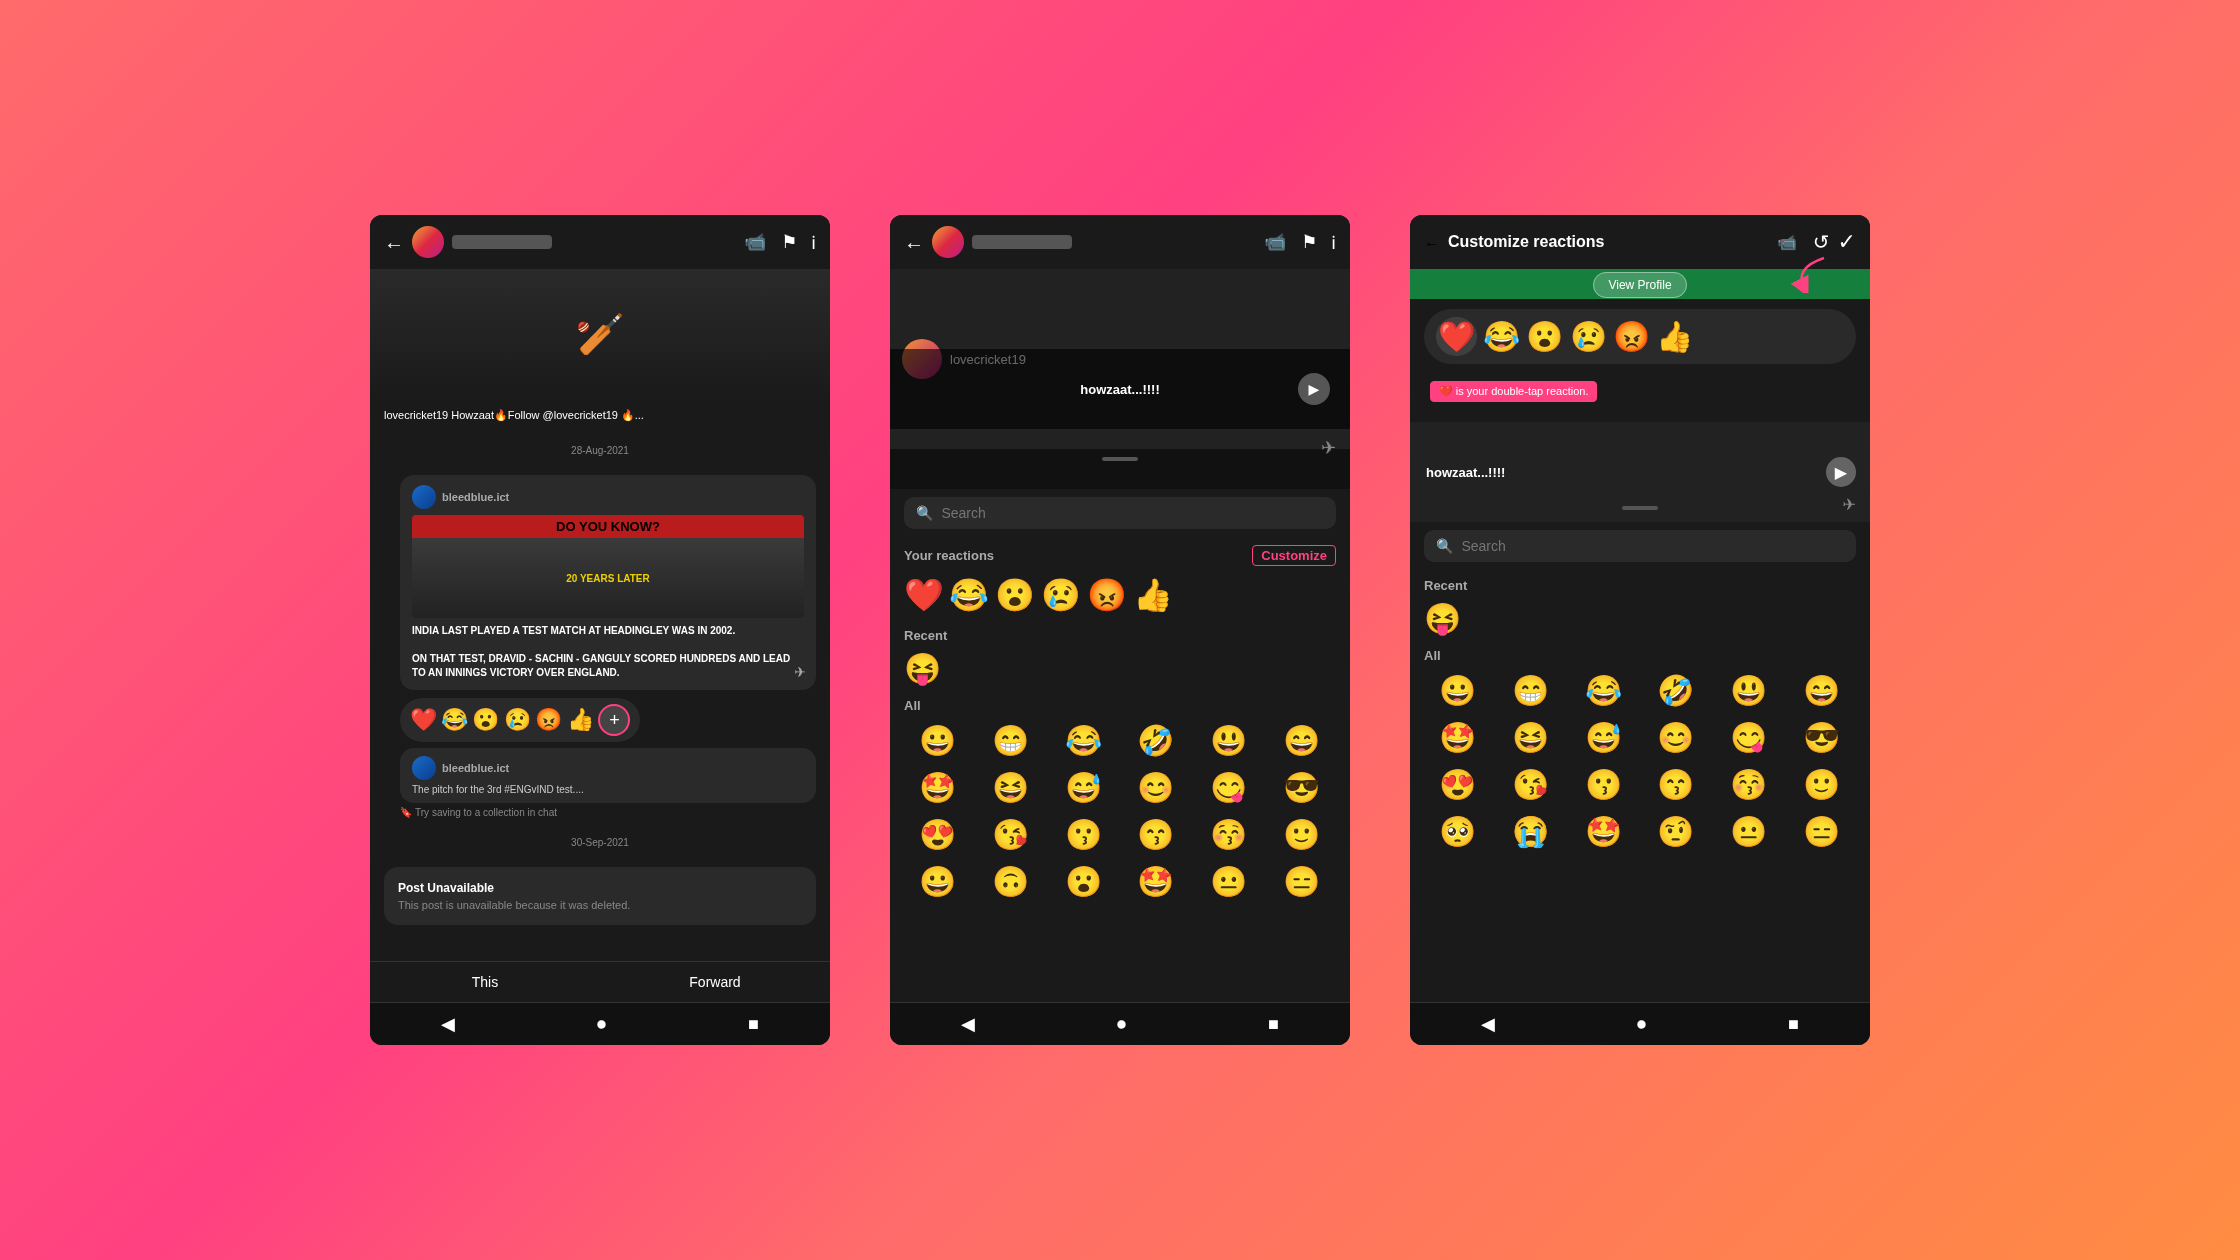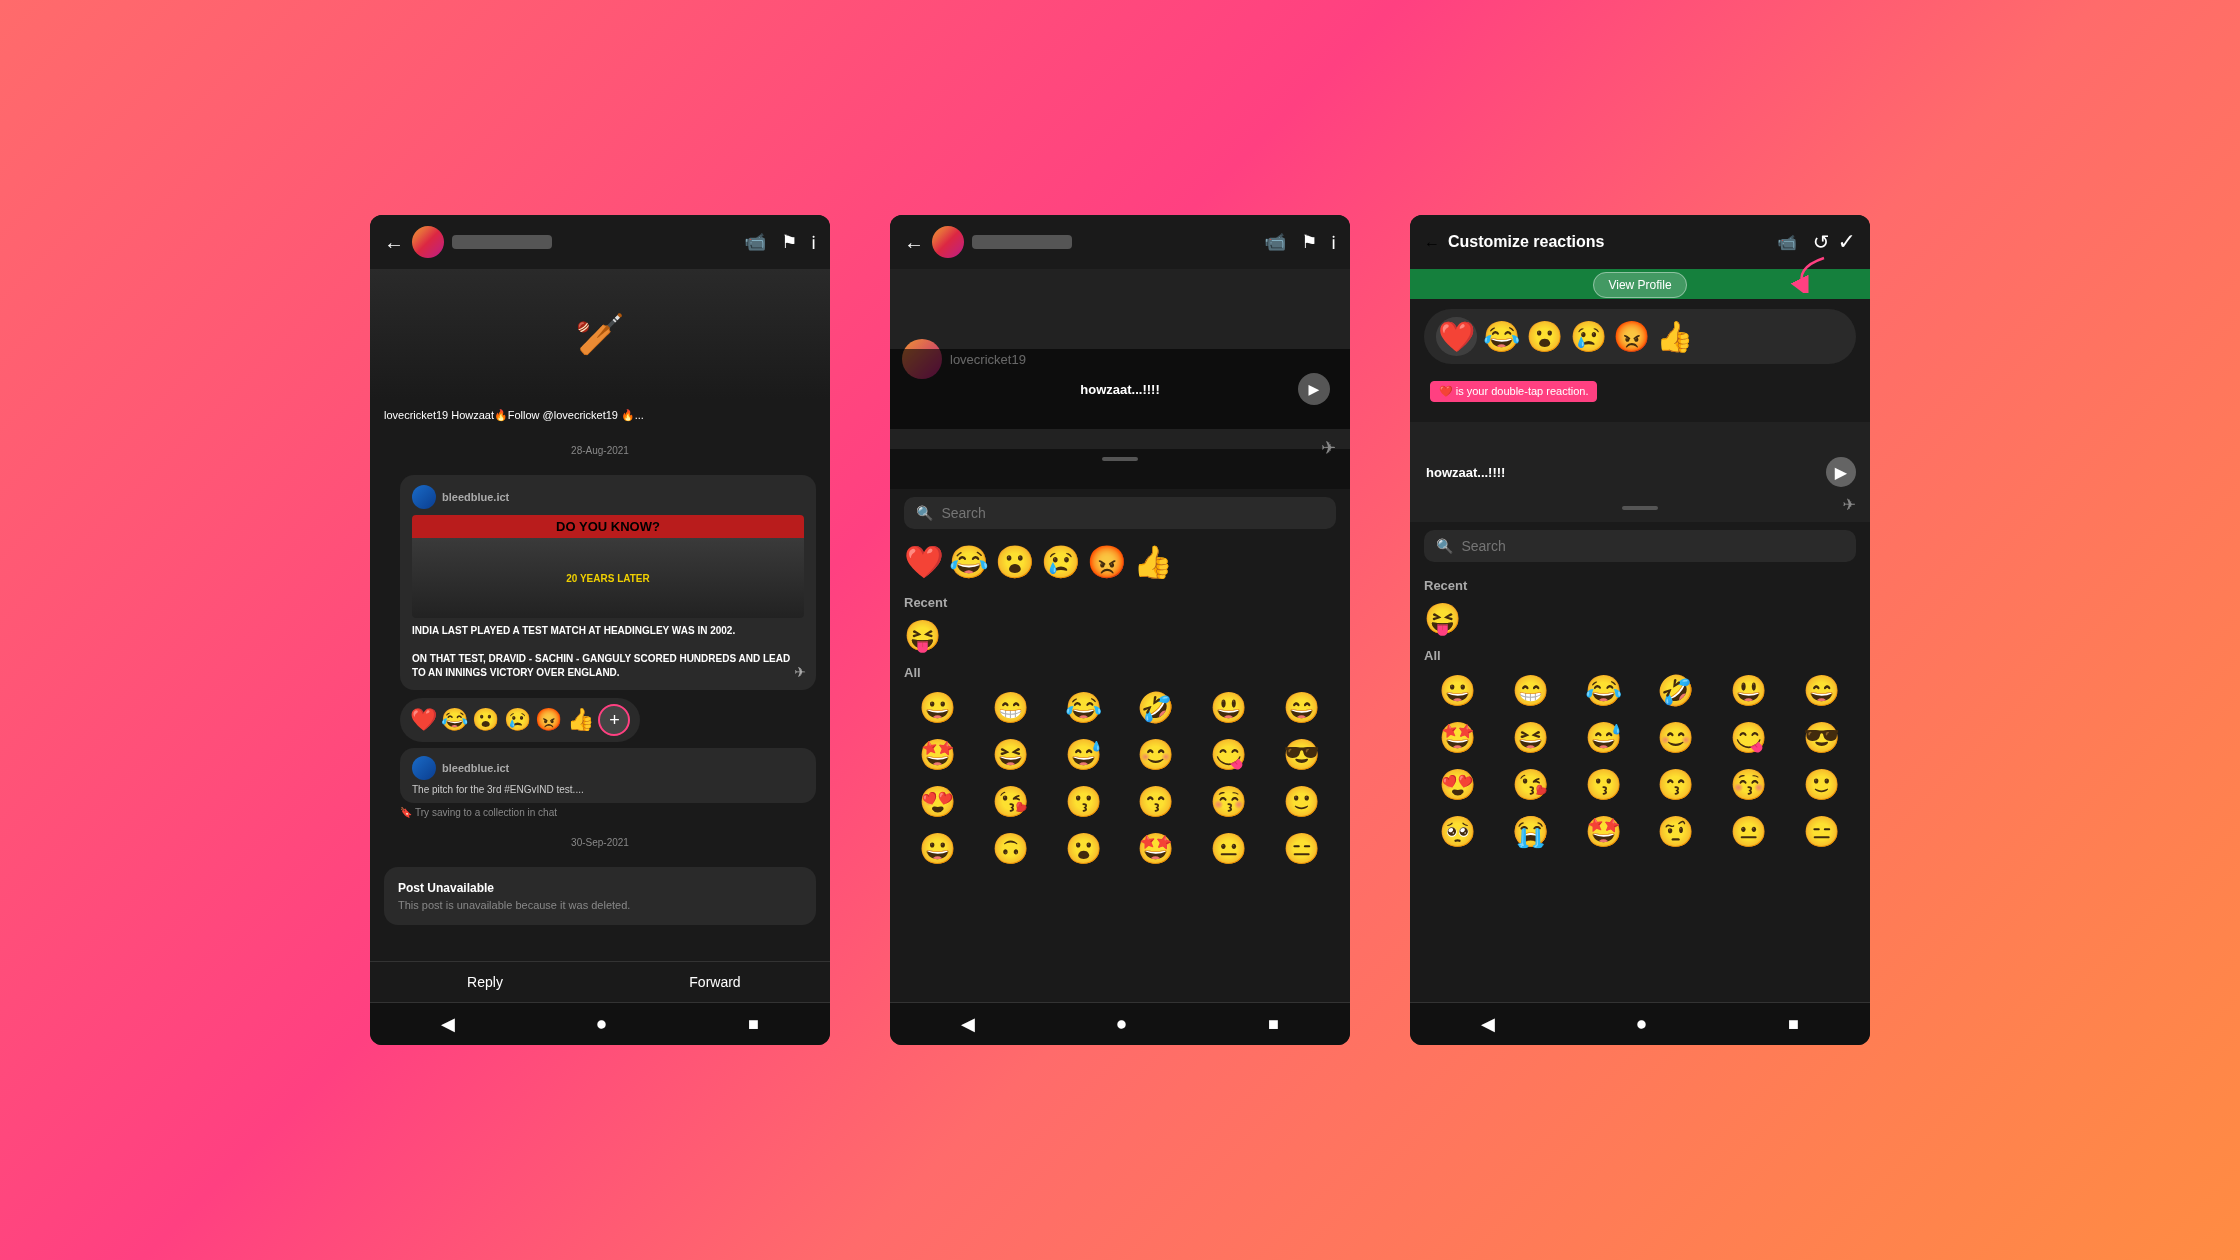--- a/index.html
+++ b/index.html
@@ -411,21 +411,21 @@
 
     <div class="date-divider">30-Sep-2021</div>
 
     <div style="background: #2a2a2a; border-radius: 14px; margin: 0 14px 14px 14px; padding: 14px;">
       <div style="color: #fff; font-size: 12px; font-weight: 700; margin-bottom: 4px;">Post Unavailable</div>
       <div style="color: #888; font-size: 11px;">This post is unavailable because it was deleted.</div>
     </div>
   </div>
 
   <div class="reply-forward-bar">
-    <div class="btn">Reply</div>
+    <div class="btn">This</div>
     <div class="btn">Forward</div>
   </div>
 
   <div class="nav-bar">
     <span class="nav-icon">◀</span>
     <span class="nav-icon">⏺</span>
     <span class="nav-icon">■</span>
   </div>
 </div>
 
@@ -459,20 +459,24 @@
     <span style="position: absolute; right: 14px; bottom: 30px; color: #888; font-size: 18px;">✈</span>
   </div>
 
   <div class="emoji-scroll">
 
     <div class="search-bar">
       <span class="search-icon">🔍</span>
       <input type="text" style="background: none; border: none; outline: none; color: rgb(136, 136, 136); font-size: 14px; flex: 1 1 0%;" placeholder="Search">
     </div>
 
+    <div class="your-reactions-header">
+      <span class="your-reactions-label">Your reactions</span>
+      <span class="customize-btn">Customize</span>
+    </div>
 
     <div class="reactions-row">
       <span class="r-emoji">❤️</span>
       <span class="r-emoji">😂</span>
       <span class="r-emoji">😮</span>
       <span class="r-emoji">😢</span>
       <span class="r-emoji">😡</span>
       <span class="r-emoji">👍</span>
     </div>
 

